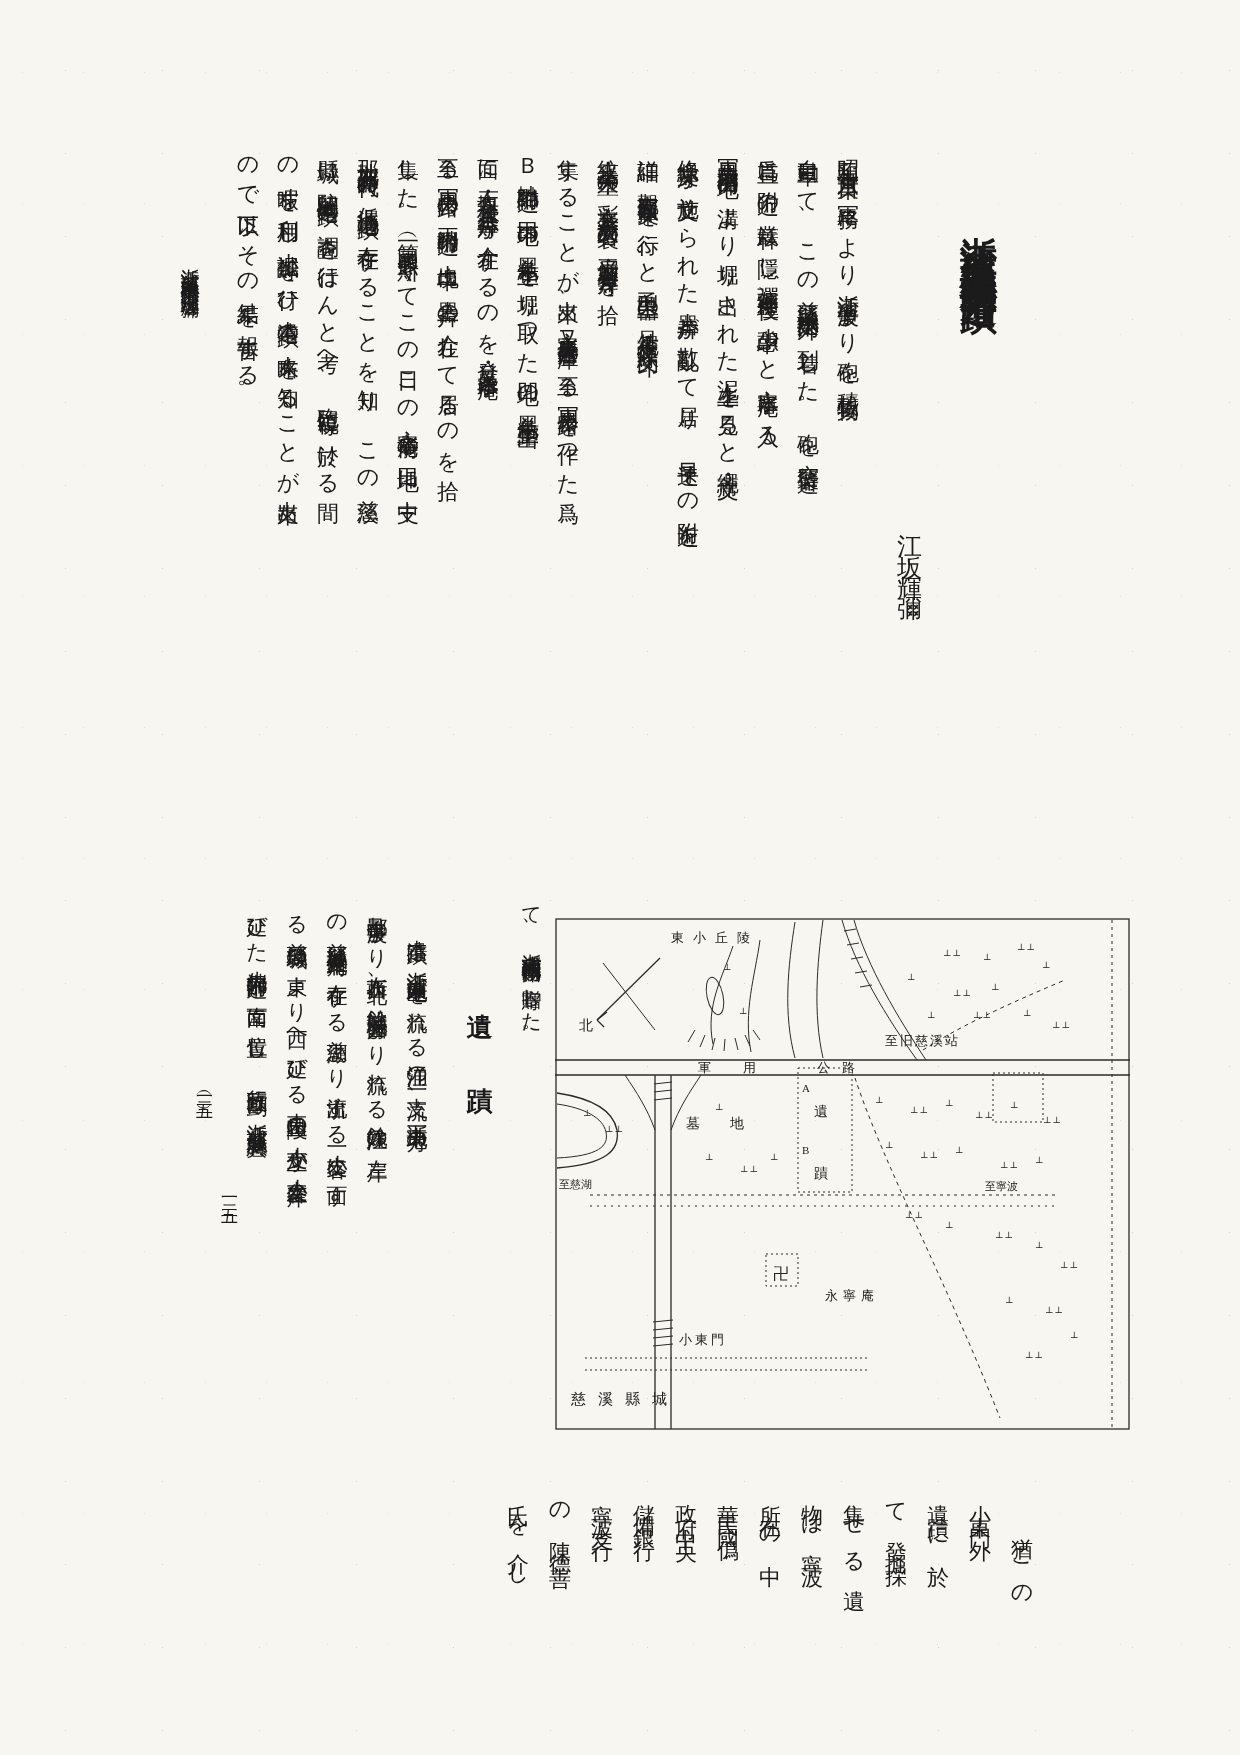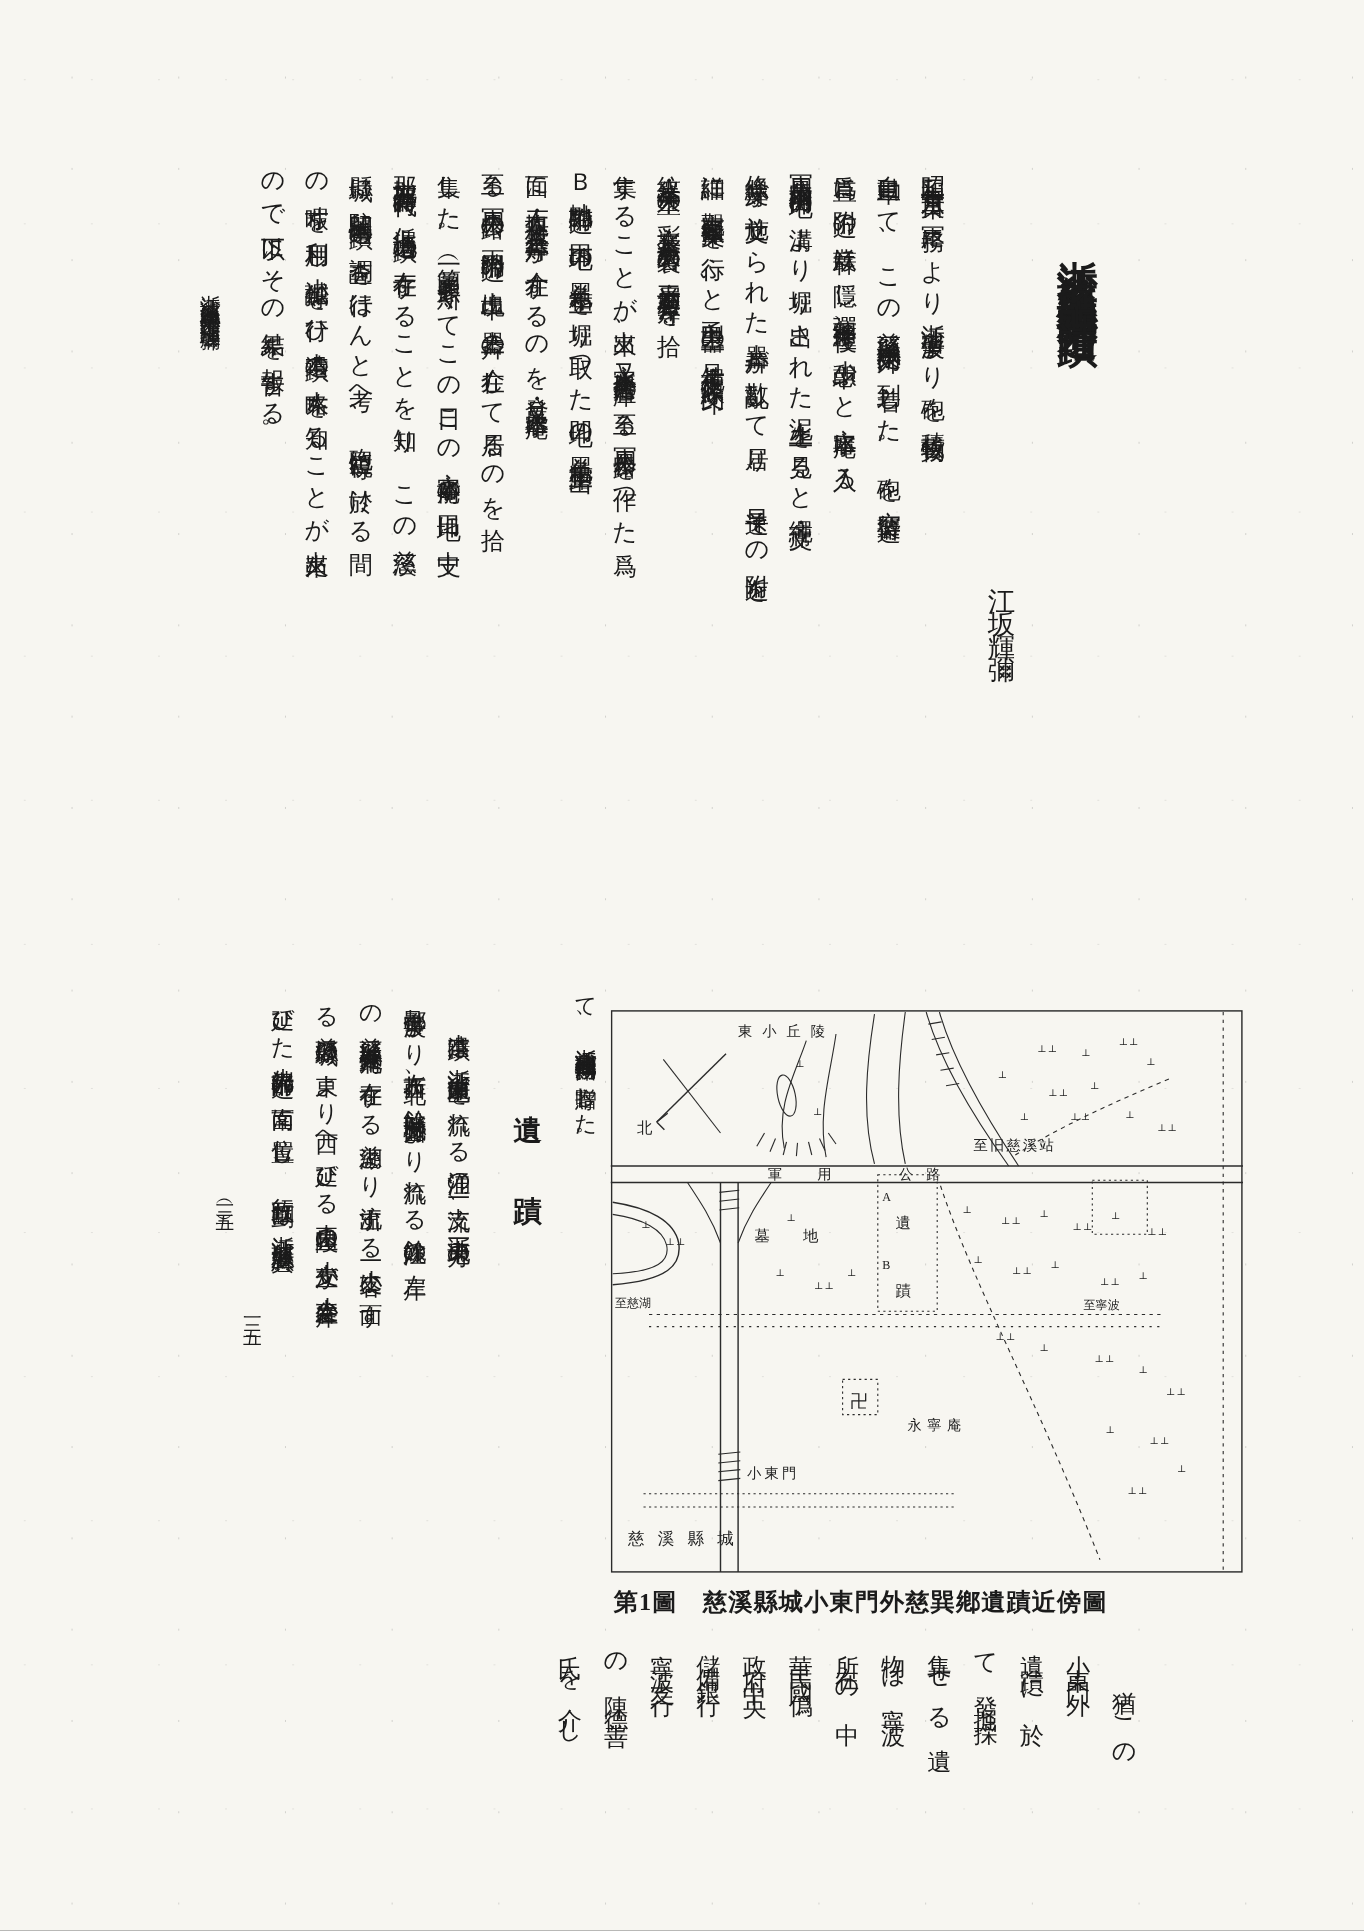--- a/index.html
+++ b/index.html
@@ -227,21 +227,20 @@
         <text class="gm" x="28" y="198">⊥</text>
           <text class="gm" x="50" y="214">⊥⊥</text>
         <text class="gm" x="150" y="242">⊥</text>
           <text class="gm" x="185" y="254">⊥⊥</text>
         <text class="gm" x="215" y="242">⊥</text>
           <text class="gm" x="160" y="192">⊥</text>
       </g>
     </svg>
   </div>
 
-  <div class="h caption">第1圖　慈溪縣城小東門外慈巽鄕遺蹟近傍圖</div>
 
   <div class="v undermap">　猶この
 小東門外
 遺蹟に於
 て發掘採
 集せる遺
 物は寧波
 所在の中
 華民國僞
 政府中央

